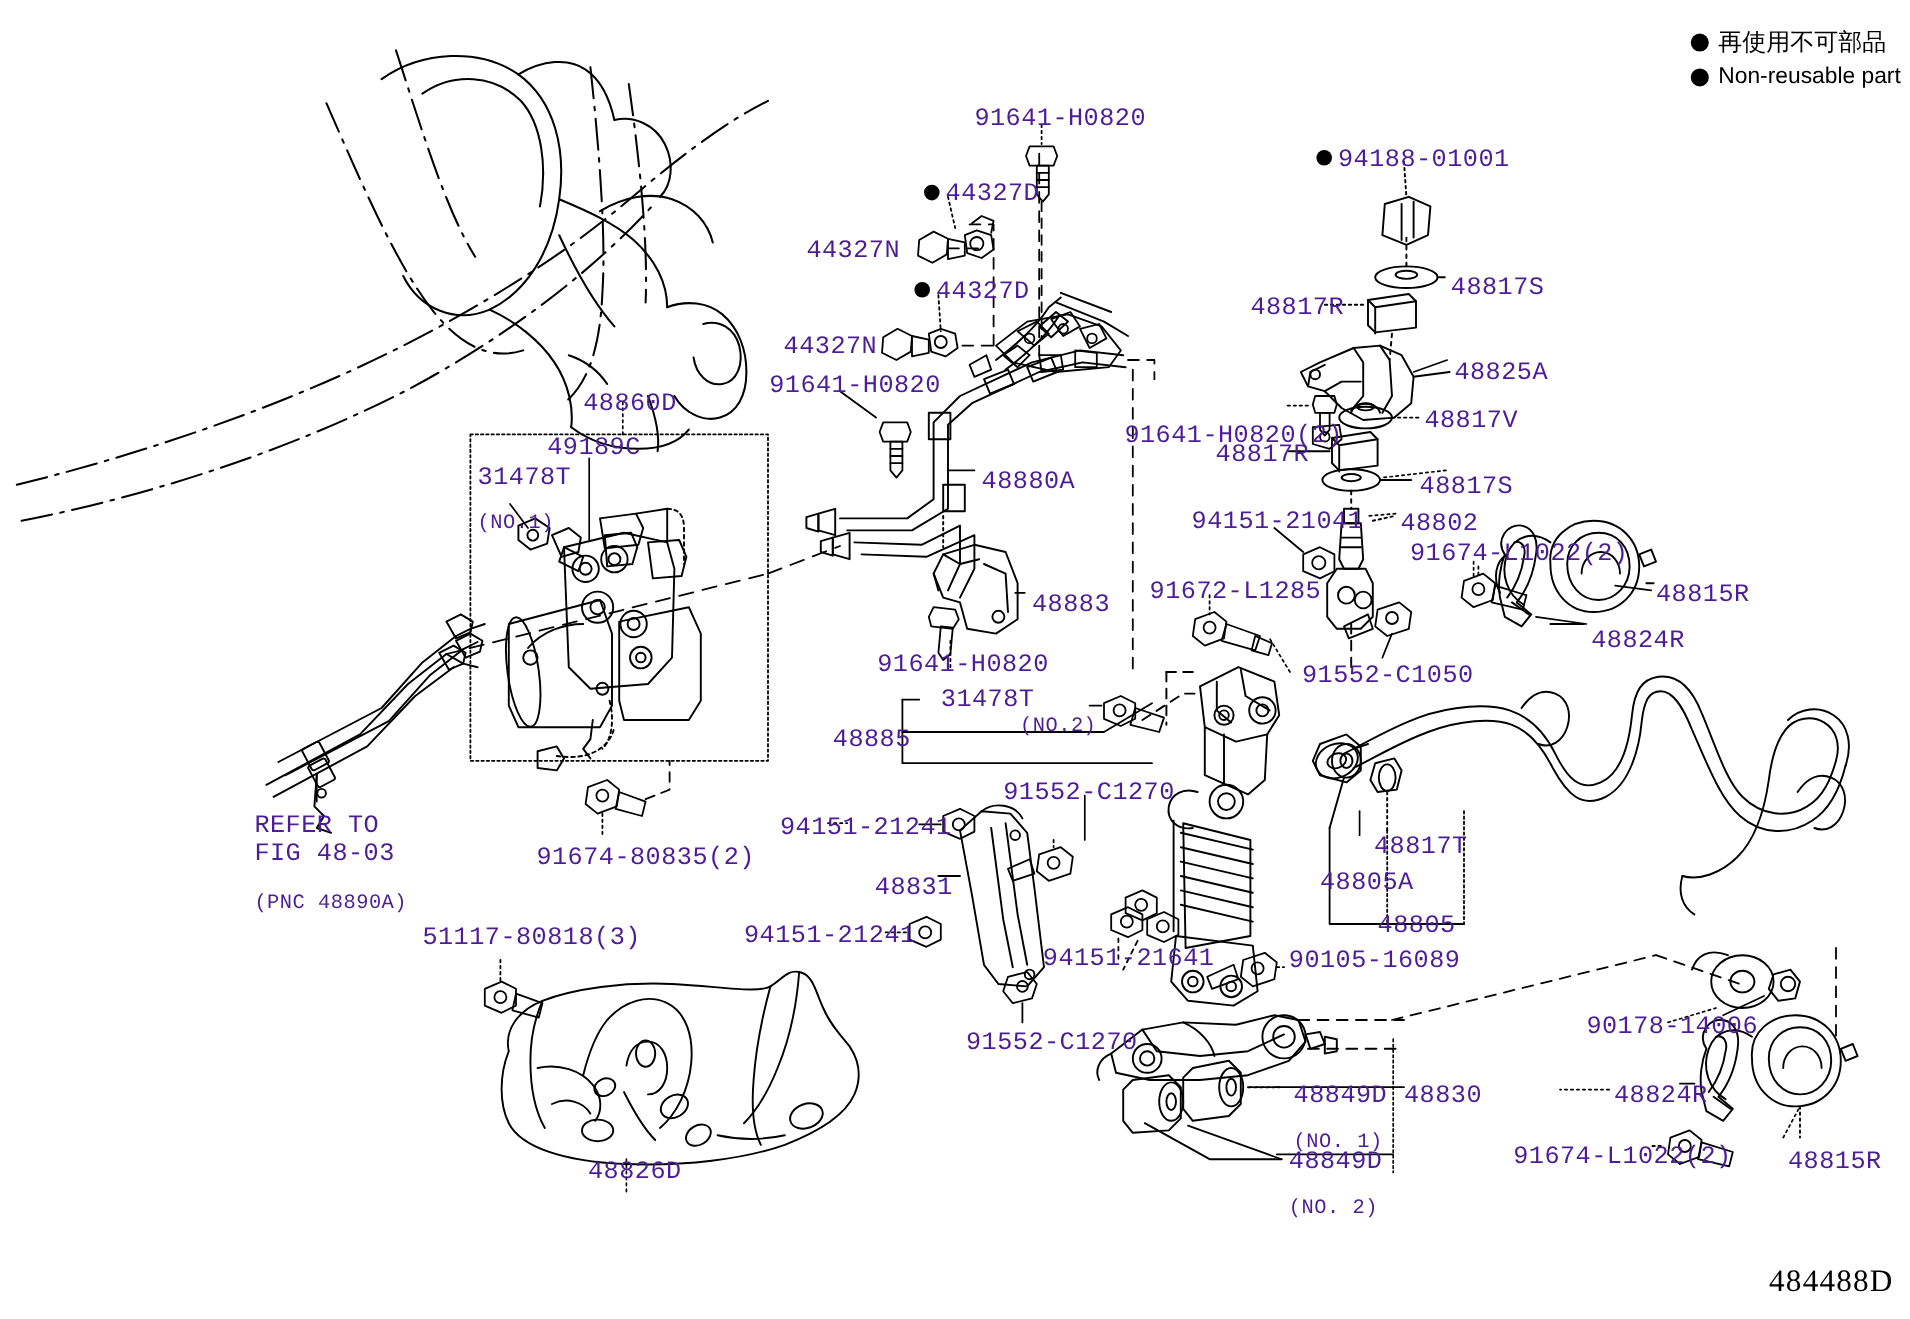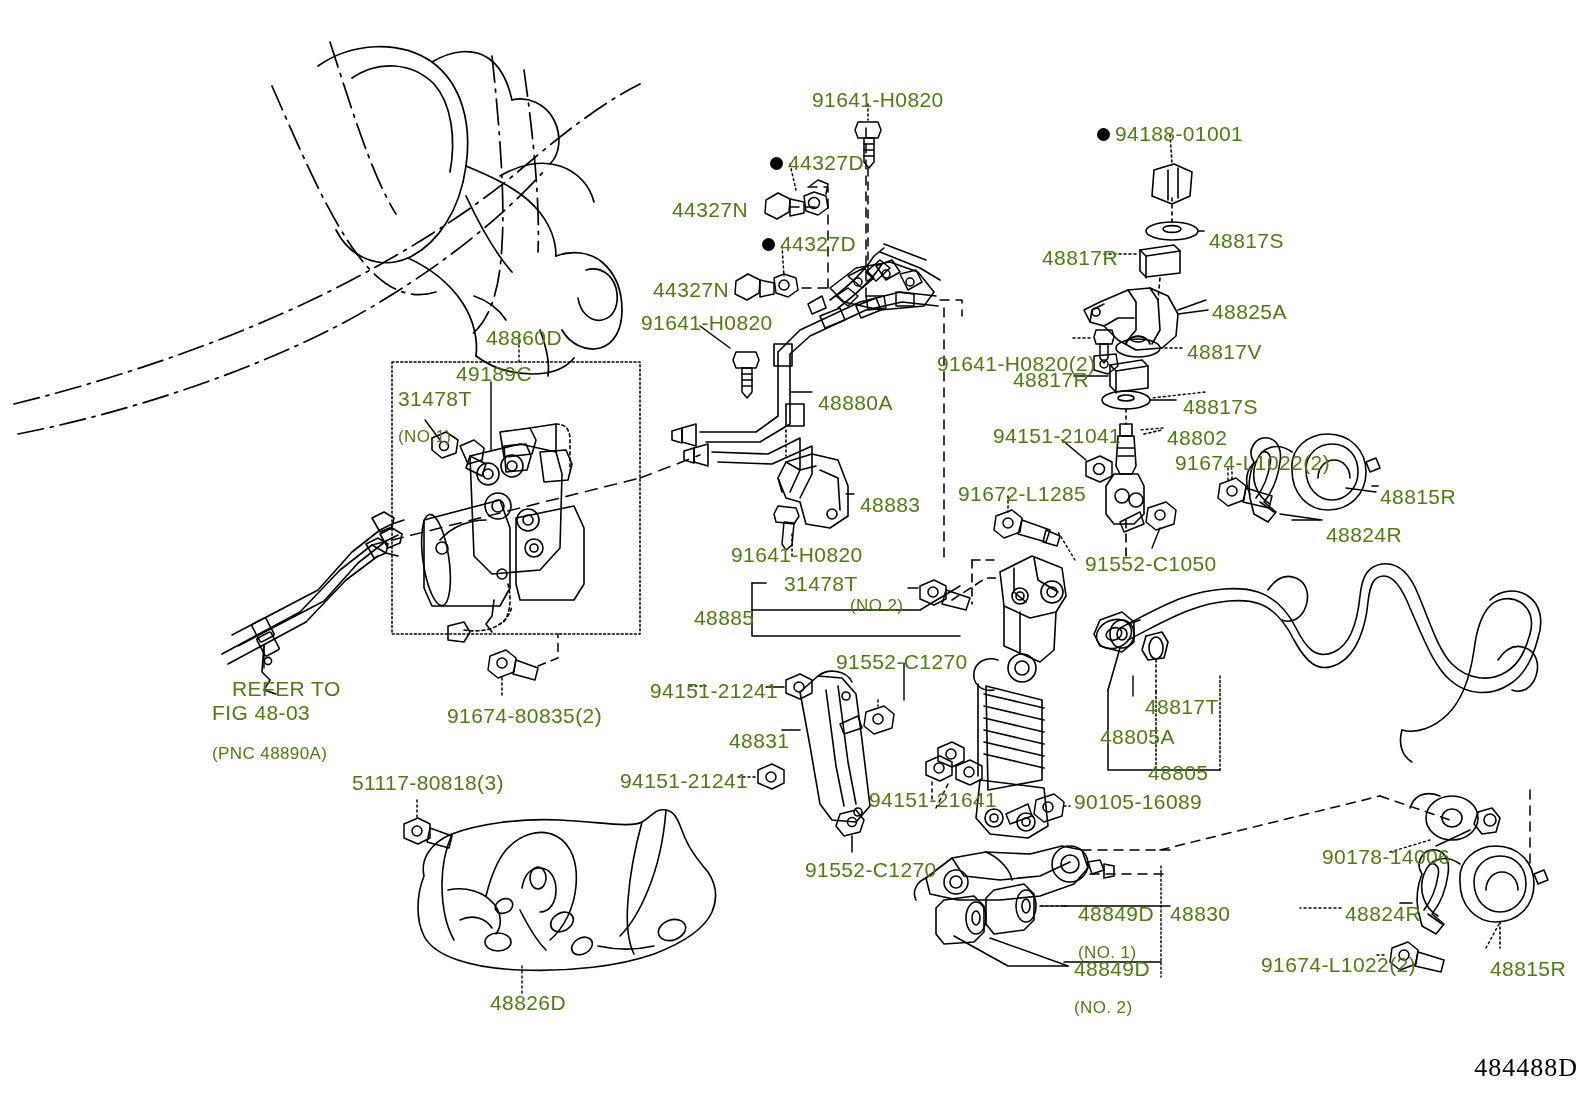--- a/index.html
+++ b/index.html
@@ -1,22 +1,22 @@
 <!DOCTYPE html>
 <html><head>
 <meta charset="utf-8">
 <style>
   html,body{margin:0;padding:0;background:#fff;}
   body{width:1592px;height:1099px;position:relative;overflow:hidden;
        font-family:"Liberation Serif",serif;color:#000;}
   #stage{position:absolute;inset:0;width:1592px;height:1099px;}
   svg#art{position:absolute;left:0;top:0;width:1592px;height:1099px;}
 
-  .lbl{position:absolute;white-space:nowrap;font-family:Liberation Sans, sans-serif;
-       font-size:21px;letter-spacing:0.4px;color:#4d7c0f;line-height:1.05;}
+  .lbl{position:absolute;white-space:nowrap;font-family:Liberation Mono, monospace;
+       font-size:21px;letter-spacing:0.4px;color:#4c1d95;line-height:1.05;}
   .lbl.sm{font-size:17px;margin-top:19px;}
   .legend{position:absolute;right:8px;top:22px;text-align:left;}
   .legend .row{display:flex;align-items:center;gap:8px;margin-bottom:4px;
        font-size:19px;font-family:"Liberation Sans",sans-serif;}
   .legend .row.jp{font-size:20px;}
   .dot{width:15px;height:15px;border-radius:50%;background:#000;display:inline-block;flex:0 0 auto;}
   .bullet{display:inline-block;width:13px;height:13px;border-radius:50%;background:#000;
           vertical-align:0px;margin-right:5px;}
   .figcode{position:absolute;right:14px;bottom:16px;font-family:Liberation Serif, serif;
            font-size:26px;letter-spacing:1px;}
@@ -584,38 +584,48 @@
       <path d="M1486 948 L 1500 922" stroke-dasharray="2 3"></path>
       <path d="M1064 906 L 1040 906" stroke-dasharray="2 3"></path>
       <path d="M1068 966 L 990 938"></path>
       <path d="M1133 696 L 1133 676"></path>
       <path d="M812 392 L 790 392"></path>
       <path d="M854 494 L 846 494"></path>
       <path d="M690 686 L 706 686" stroke-dasharray="2 3"></path>
     </g>
   </svg>
 
+  <div class="legend">
+    <div class="row jp">
+      <span class="dot"></span>
+      <span>再使用不可部品</span>
+    </div>
+    <div class="row">
+      <span class="dot"></span>
+      <span>Non-reusable part</span>
+    </div>
+  </div>
 
   <div id="labels">
       <div class="lbl" style="left: 812px; top: 89px;"><span>91641-H0820</span></div>
       <div class="lbl" style="left: 770px; top: 152px;"><span class="bullet"></span><span>44327D</span></div>
       <div class="lbl" style="left: 672px; top: 199px;"><span>44327N</span></div>
       <div class="lbl" style="left: 762px; top: 233px;"><span class="bullet"></span><span>44327D</span></div>
       <div class="lbl" style="left: 653px; top: 279px;"><span>44327N</span></div>
       <div class="lbl" style="left: 641px; top: 312px;"><span>91641-H0820</span></div>
       <div class="lbl" style="left: 818px; top: 392px;"><span>48880A</span></div>
       <div class="lbl" style="left: 860px; top: 494px;"><span>48883</span></div>
       <div class="lbl" style="left: 731px; top: 544px;"><span>91641-H0820</span></div>
       <div class="lbl" style="left: 486px; top: 327px;"><span>48860D</span></div>
       <div class="lbl" style="left: 456px; top: 363px;"><span>49189C</span></div>
       <div class="lbl" style="left: 398px; top: 388px;"><span>31478T</span></div>
       <div class="lbl sm" style="left: 398px; top: 409px;"><span>(NO.1)</span></div>
       <div class="lbl" style="left: 447px; top: 705px;"><span>91674-80835(2)</span></div>
       <div class="lbl" style="left: 352px; top: 772px;"><span>51117-80818(3)</span></div>
-      <div class="lbl" style="left: 490px; top: 992px;"><span>48826D</span></div>
+      <div class="lbl" style="left: 490px; top: 967px;"><span>48826D</span></div>
       <div class="lbl" style="left: 784px; top: 573px;"><span>31478T</span></div>
       <div class="lbl sm" style="left: 850px; top: 578px;"><span>(NO.2)</span></div>
       <div class="lbl" style="left: 694px; top: 607px;"><span>48885</span></div>
       <div class="lbl" style="left: 836px; top: 651px;"><span>91552-C1270</span></div>
       <div class="lbl" style="left: 650px; top: 680px;"><span>94151-21241</span></div>
       <div class="lbl" style="left: 729px; top: 730px;"><span>48831</span></div>
       <div class="lbl" style="left: 620px; top: 770px;"><span>94151-21241</span></div>
       <div class="lbl" style="left: 869px; top: 789px;"><span>94151-21641</span></div>
       <div class="lbl" style="left: 805px; top: 859px;"><span>91552-C1270</span></div>
       <div class="lbl" style="left: 1074px; top: 791px;"><span>90105-16089</span></div>
@@ -639,19 +649,19 @@
       <div class="lbl" style="left: 1380px; top: 486px;"><span>48815R</span></div>
       <div class="lbl" style="left: 1326px; top: 524px;"><span>48824R</span></div>
       <div class="lbl" style="left: 1085px; top: 553px;"><span>91552-C1050</span></div>
       <div class="lbl" style="left: 1145px; top: 696px;"><span>48817T</span></div>
       <div class="lbl" style="left: 1100px; top: 726px;"><span>48805A</span></div>
       <div class="lbl" style="left: 1148px; top: 762px;"><span>48805</span></div>
       <div class="lbl" style="left: 1322px; top: 846px;"><span>90178-14006</span></div>
       <div class="lbl" style="left: 1345px; top: 903px;"><span>48824R</span></div>
       <div class="lbl" style="left: 1261px; top: 954px;"><span>91674-L1022(2)</span></div>
       <div class="lbl" style="left: 1490px; top: 958px;"><span>48815R</span></div>
-      <div class="lbl" style="left: 212px; top: 678px; margin-left: 20px;"><span>REFER TO</span></div>
+      <div class="lbl" style="left: 212px; top: 678px;"><span>REFER TO</span></div>
       <div class="lbl" style="left: 212px; top: 702px;"><span>FIG 48-03</span></div>
       <div class="lbl sm" style="left: 212px; top: 726px;"><span>(PNC 48890A)</span></div>
     </div>
 
   <div class="figcode">484488D</div>
 </div>
 
 </body></html>

